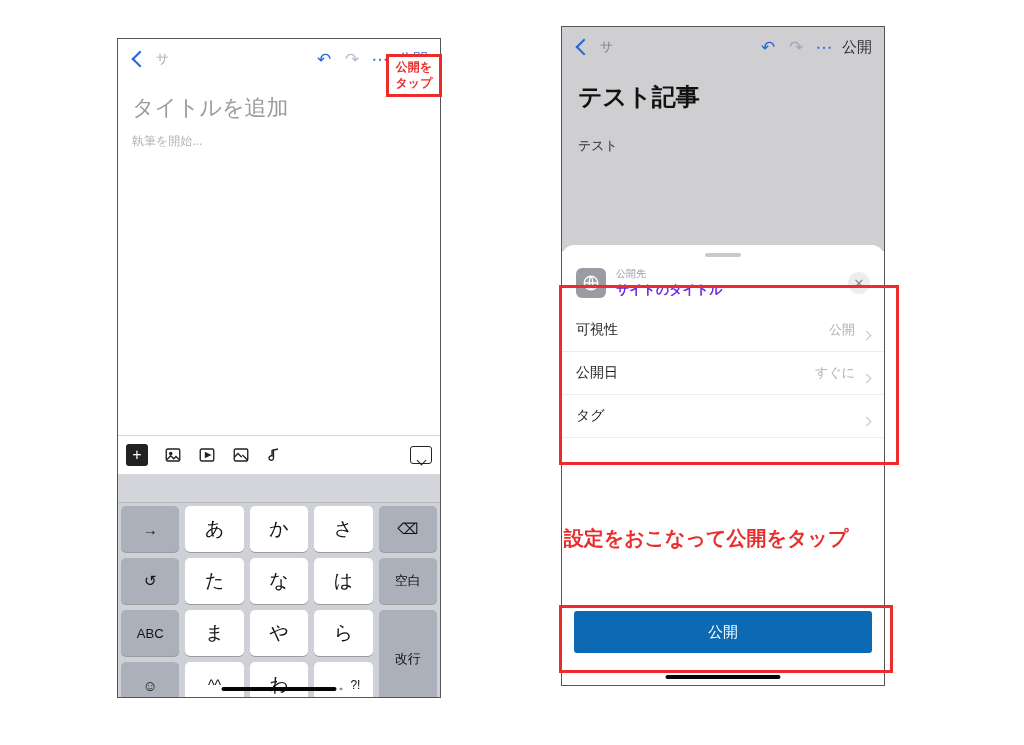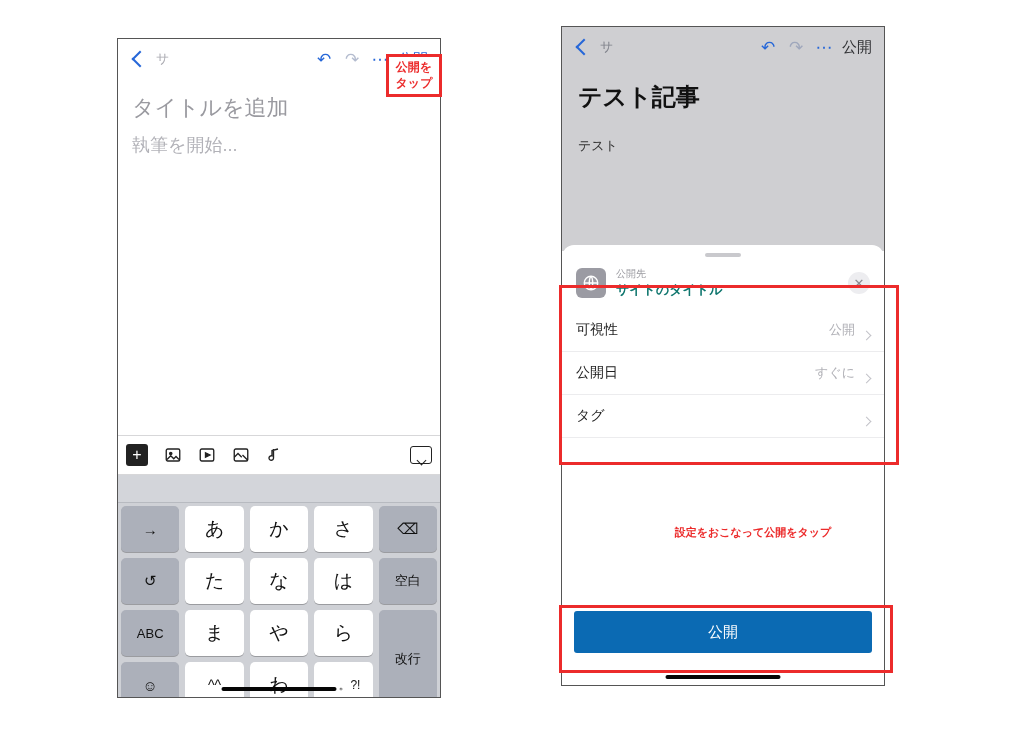--- a/index.html
+++ b/index.html
@@ -59,21 +59,21 @@
   .editor-body {
     padding: 14px 14px;
   }
   .title-ph {
     color: #9a9aa0;
     font-size: 22px;
     margin-bottom: 10px;
   }
   .body-ph {
     color: #b2b2b8;
-    font-size: 18px;
+    font-size: 12px;
   }
 
   
   .fmtbar {
     position: absolute;
     left: 0; right: 0;
     top: 396px;
     height: 40px;
     display: flex;
     align-items: center;
@@ -201,21 +201,21 @@
     display:flex;align-items:center;
     padding: 0 14px 10px;
     gap:10px;
   }
   .globe-ico {
     width:30px;height:30px;background:#9b9ba3;border-radius:6px;
     display:flex;align-items:center;justify-content:center;
     color:#fff;
   }
   .sh-label { font-size:10px;color:#9a9aa0; }
-  .sh-title { font-size:13px;font-weight:700;color:#0f766e; }
+  .sh-title { font-size:13px;font-weight:700;color:#6d28d9; }
   .sheet-close {
     margin-left:auto;
     width:22px;height:22px;border-radius:50%;
     background:#ededf0;color:#8a8a90;
     display:flex;align-items:center;justify-content:center;
     font-size:13px;
   }
 
   .sheet-list { }
   .sheet-row {
@@ -243,27 +243,27 @@
   }
   .red-outline.settings {
     left: 559px;
     top: 285px;
     width: 340px;
     height: 180px;
   }
 
   .instruct {
     position:absolute;
-    left: 592px;
+    left: 545px;
     top: 525px;
     width: 322px;
     text-align:center;
     color:#ec2b2b;
     font-weight:700;
-    font-size:11px;
+    font-size:20px;
   }
 
   .publish-btn {
     position:absolute;
     left:12px;right:12px;bottom:32px;
     height: 42px;
     background:#0b6ab3;
     color:#fff;
     display:flex;align-items:center;justify-content:center;
     border-radius:3px;

